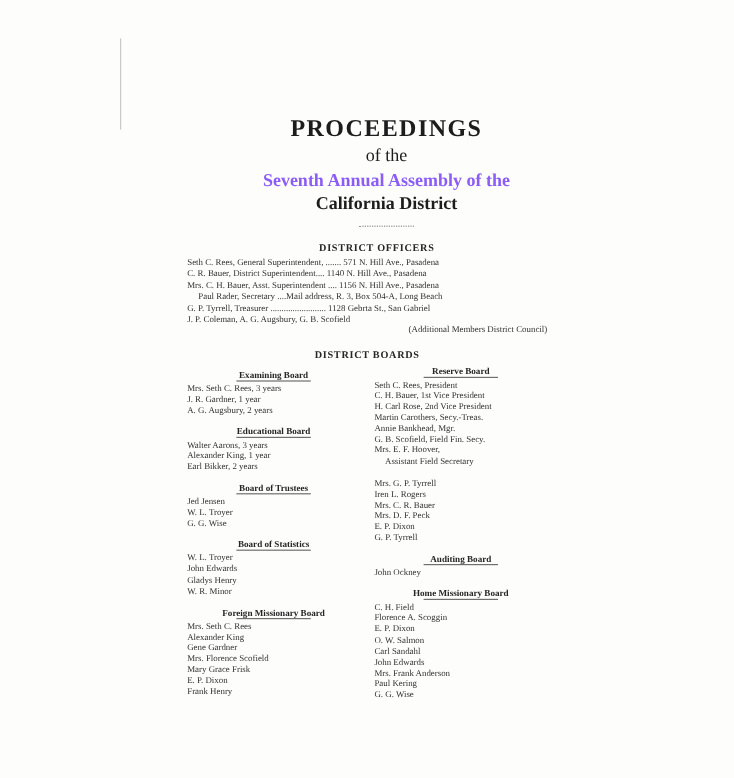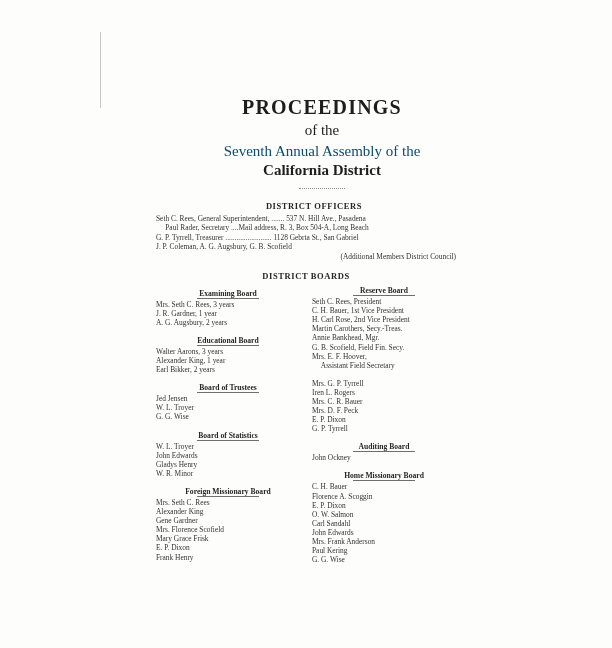--- a/index.html
+++ b/index.html
@@ -47,23 +47,23 @@
     color: #1d1d1d;
     font-weight: bold;
   }
   .title-of {
     font-size: 15px;
     margin-top: 3px;
     color: #1d1d1d;
   }
   .title-sub1 {
     font-size: 15px;
-    font-weight: normal;
+    font-weight: bold;
     margin-top: 4px;
-    color: #0c4a6e;
+    color: #8b5cf6;
   }
   .title-sub2 {
     font-size: 15px;
     font-weight: bold;
     margin-top: 2px;
     color: #1d1d1d;
   }
   .rule {
     width: 46px;
     height: 0;
@@ -149,21 +149,23 @@
       <div class="title-main">PROCEEDINGS</div>
       <div class="title-of">of the</div>
       <div class="title-sub1">Seventh Annual Assembly of the</div>
       <div class="title-sub2">California District</div>
       <div class="rule"></div>
     </div>
 
     <div class="section-head">DISTRICT OFFICERS</div>
 
     <div class="officers">
-      <div class="line">Seth C. Rees, General Superintendent, ....... 537 N. Hill Ave., Pasadena</div>
+      <div class="line">Seth C. Rees, General Superintendent, ....... 571 N. Hill Ave., Pasadena</div>
+      <div class="line">C. R. Bauer, District Superintendent.... 1140 N. Hill Ave., Pasadena</div>
+      <div class="line">Mrs. C. H. Bauer, Asst. Superintendent .... 1156 N. Hill Ave., Pasadena</div>
       <div class="line">     Paul Rader, Secretary ....Mail address, R. 3, Box 504-A, Long Beach</div>
       <div class="line">G. P. Tyrrell, Treasurer ......................... 1128 Gebrta St., San Gabriel</div>
       <div class="line">J. P. Coleman, A. G. Augsbury, G. B. Scofield</div>
       <div class="line right">                            (Additional Members District Council)</div>
     </div>
 
     <div class="boards-head">DISTRICT BOARDS</div>
 
     <div class="columns">
 
@@ -242,21 +244,21 @@
 
         <div class="board">
           <div class="board-title">Auditing Board</div>
           <div class="board-underline"></div>
           <div class="member">John Ockney</div>
         </div>
 
         <div class="board">
           <div class="board-title">Home Missionary Board</div>
           <div class="board-underline"></div>
-          <div class="member">C. H. Bauer</div>
+          <div class="member">C. H. Field</div>
           <div class="member">Florence A. Scoggin</div>
           <div class="member">E. P. Dixon</div>
           <div class="member">O. W. Salmon</div>
           <div class="member">Carl Sandahl</div>
           <div class="member">John Edwards</div>
           <div class="member">Mrs. Frank Anderson</div>
           <div class="member">Paul Kering</div>
           <div class="member">G. G. Wise</div>
         </div>
 

